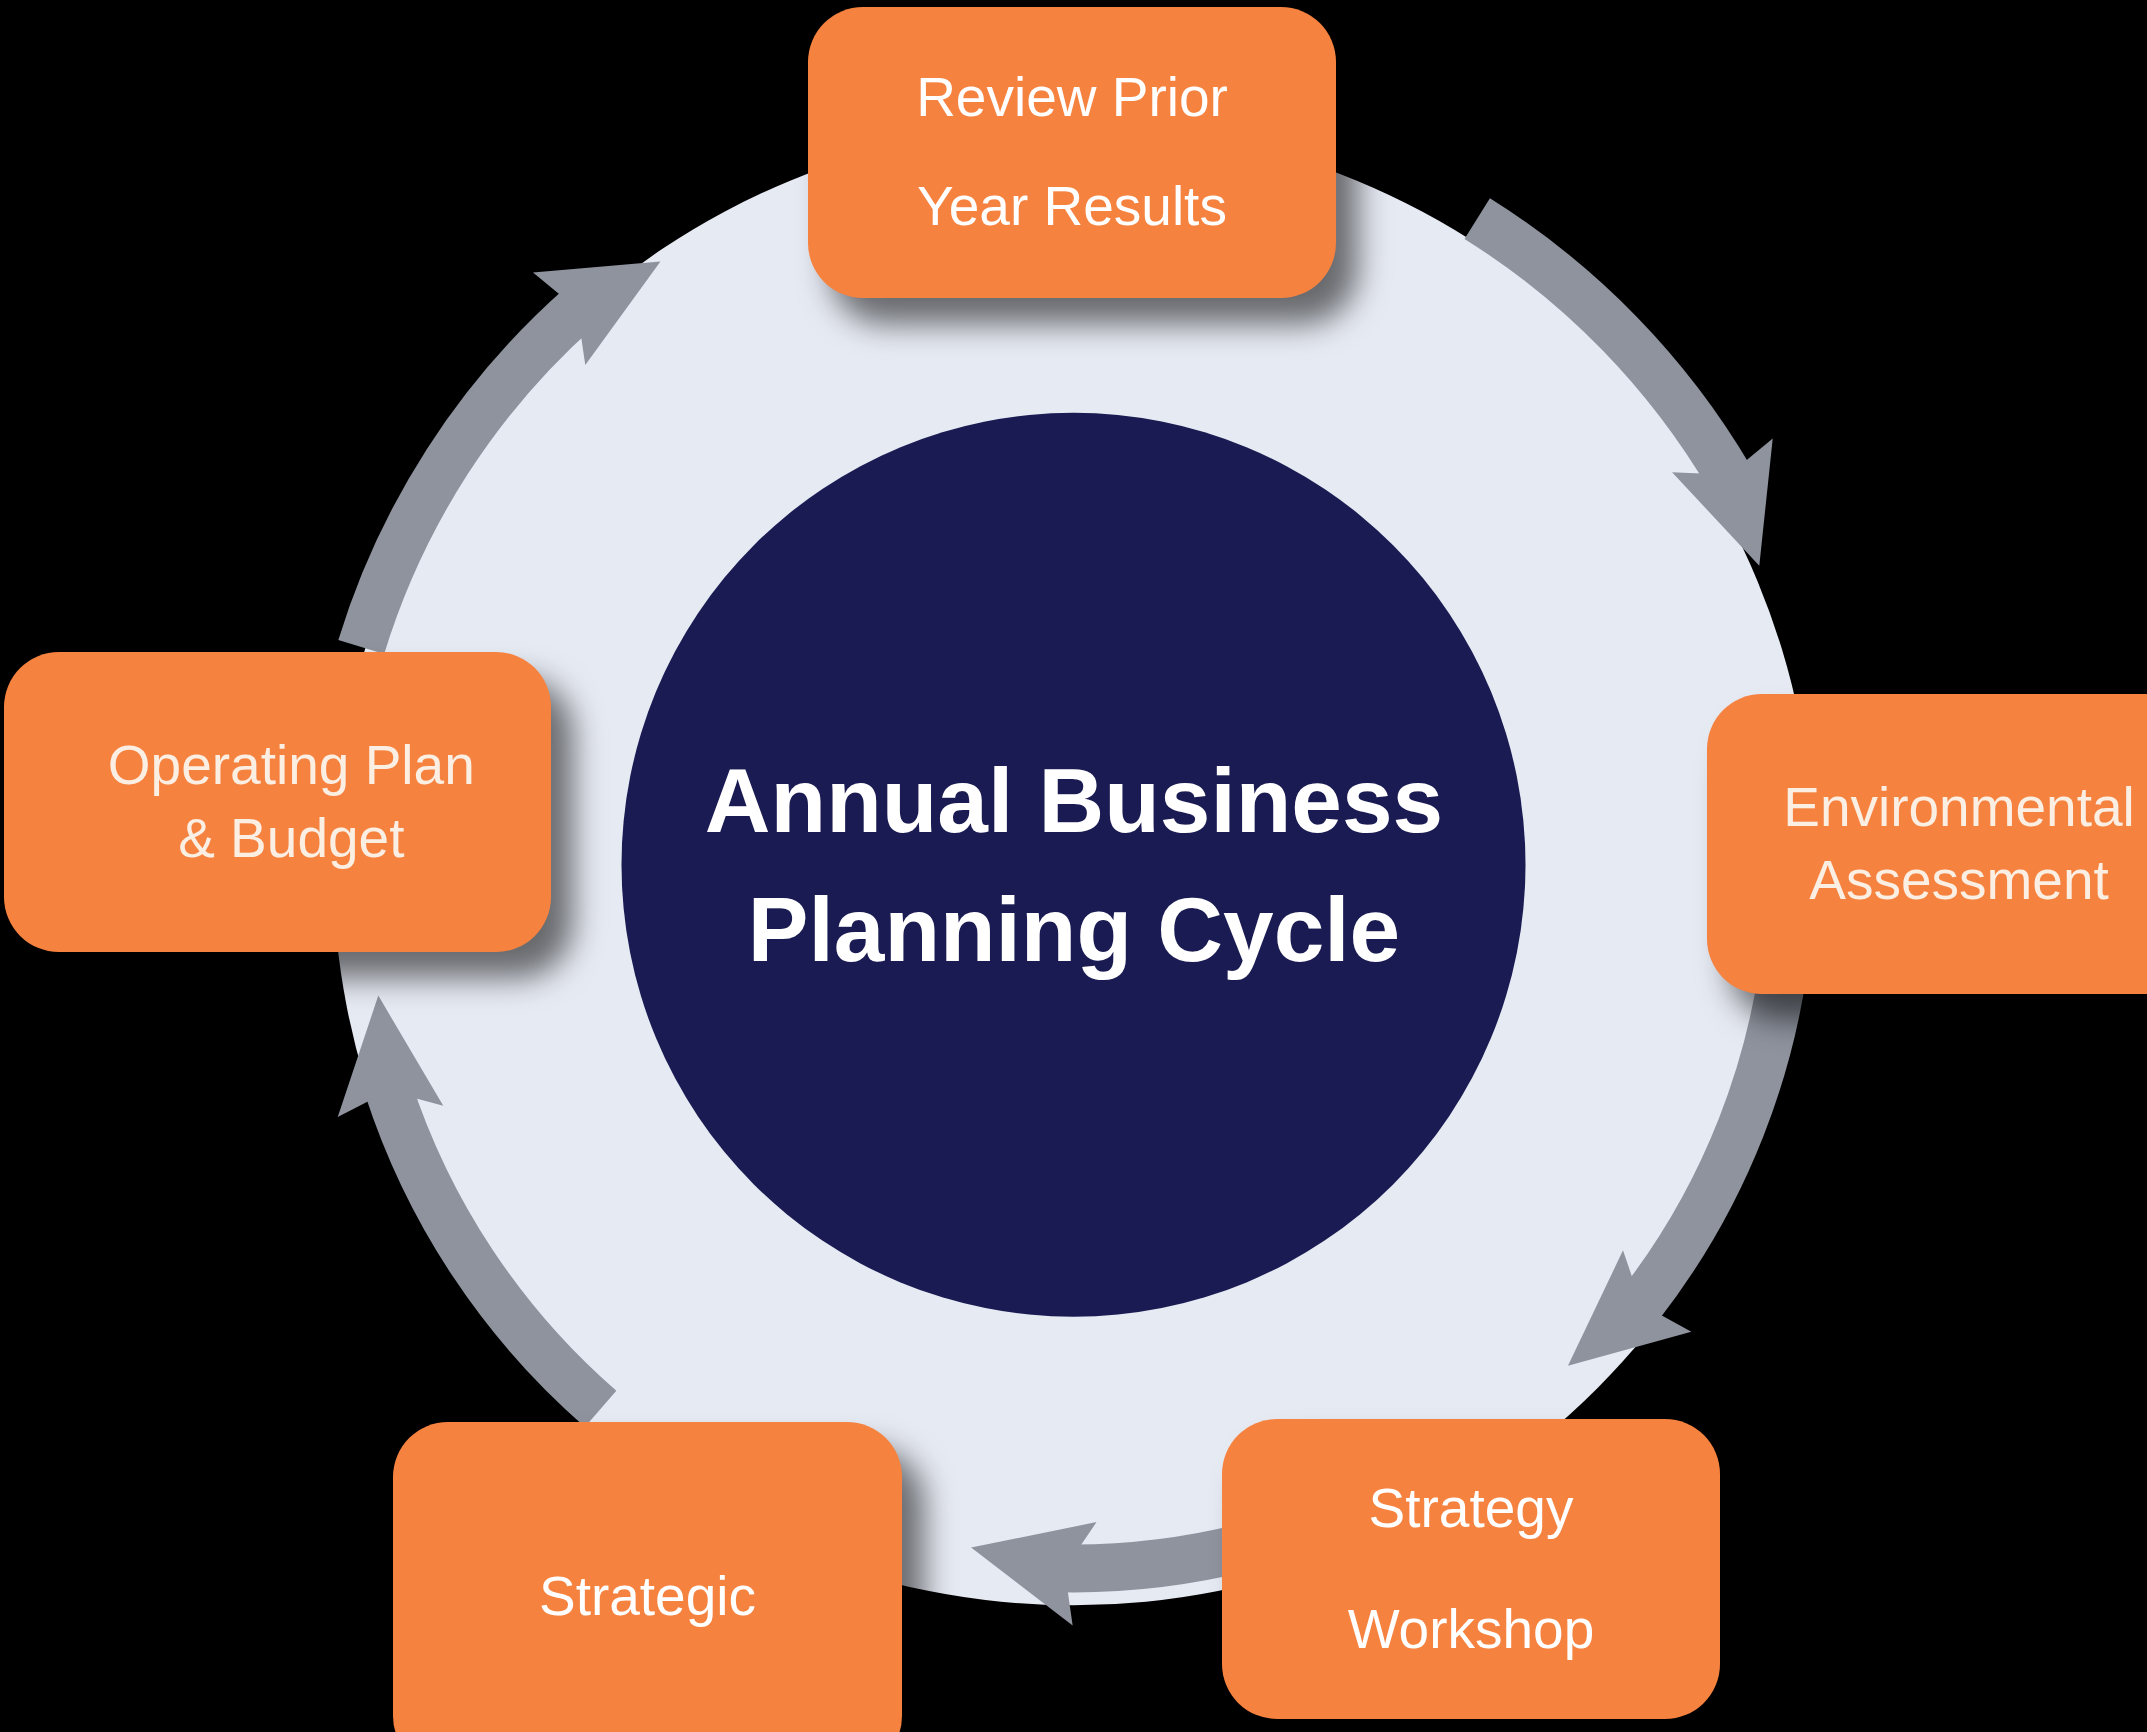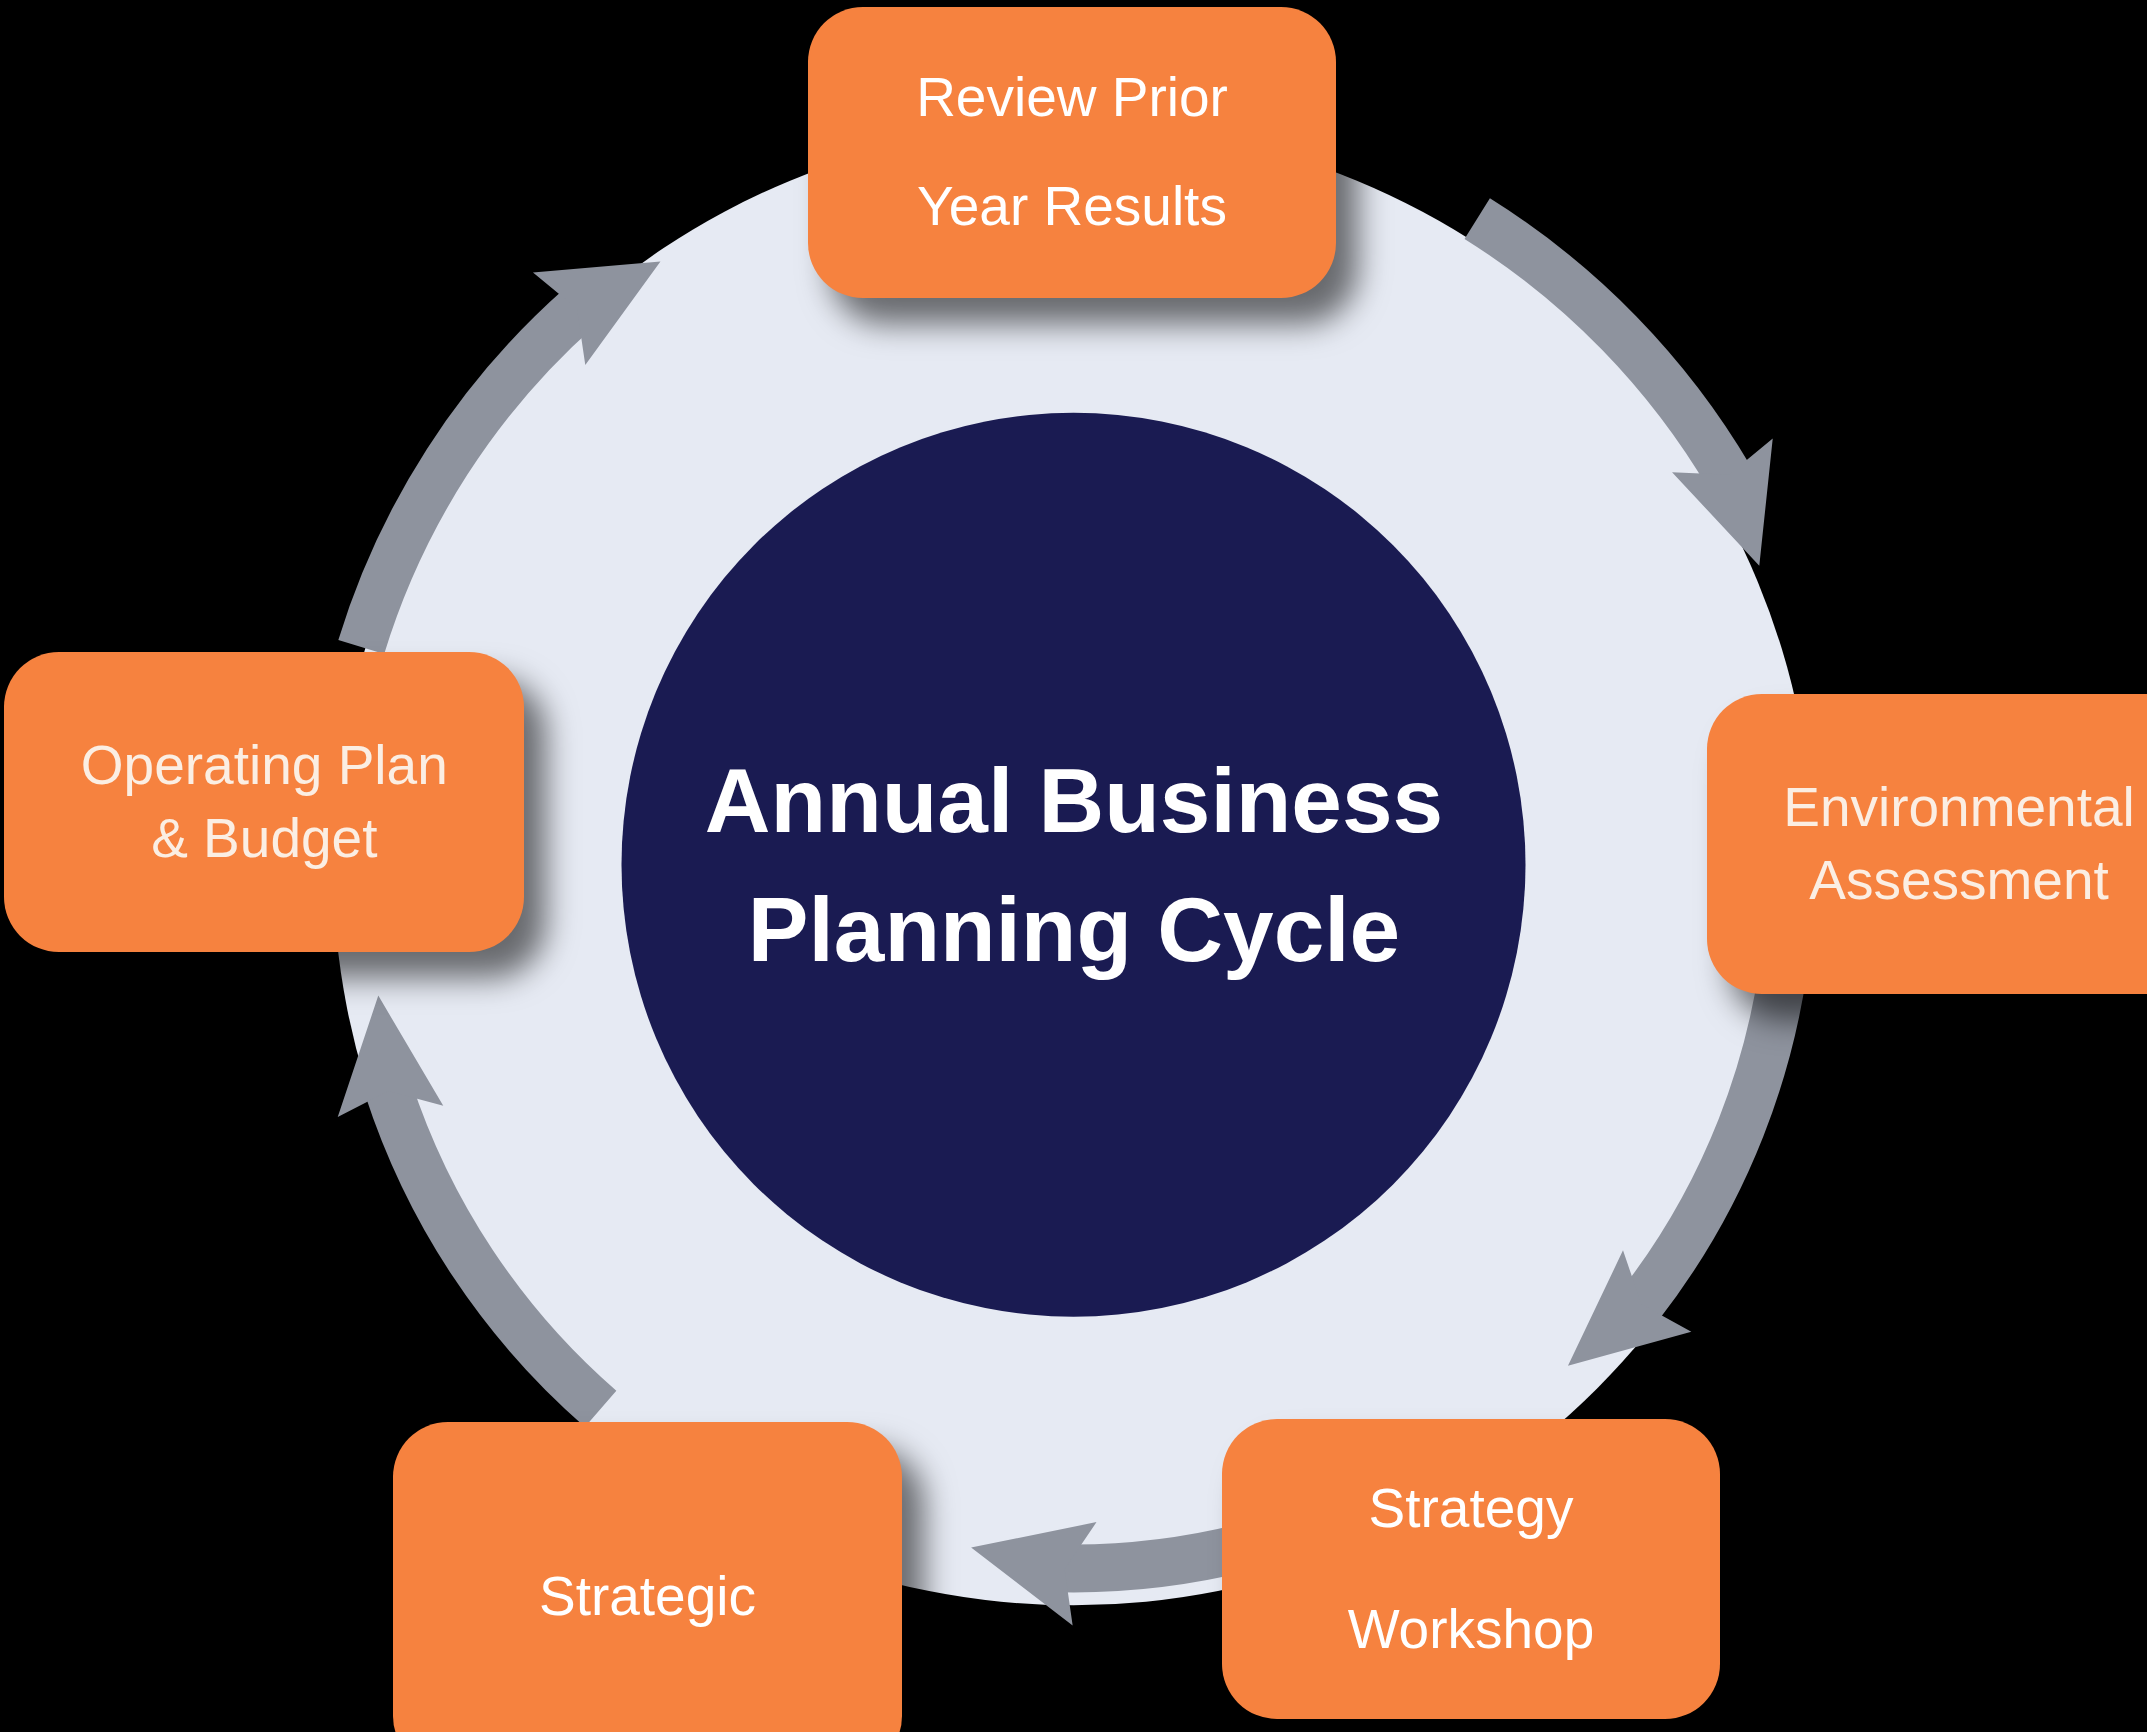--- a/index.html
+++ b/index.html
@@ -50,21 +50,21 @@
     font-weight: 400;
     line-height: 1.33;
     color: #ffffff;
     box-shadow: 22px 26px 31px rgba(0, 0, 0, 0.55);
     white-space: nowrap;
   }
   .node-top          { left: 808px;  top: 6.8px;    width: 528px; height: 291px; }
   .node-right        { left: 1707px; top: 653px;  width: 504px; height: 300px; margin-top: 41px; }
   .node-bottom-right { left: 1222px; top: 1419px; width: 498px; height: 300px; }
   .node-bottom-left  { left: 393px;  top: 1422px; width: 509px; height: 349px; }
-  .node-left         { left: 4.3px;    top: 652px;  width: 520px; height: 300px; }
+  .node-left         { left: 4.3px;    top: 652px;  width: 520px; height: 300px; padding-left: 27px; }
 </style>
 </head>
 <body style="background: rgb(0, 0, 0);">
 
 <div class="stage">
 
   <svg id="ring-svg" viewBox="0 0 2508 2024">
       <circle cx="1254" cy="1010" r="865" fill="#e6eaf3"></circle>
       <path d="M 422.0 755.6 A 870 870 0 0 1 677.5 358.4" fill="none" stroke="#8e939e" stroke-width="56"></path>
       <polygon points="771.5,305.2 622.6,318.2 674.0,360.4 683.7,426.2" fill="#8e939e"></polygon>

